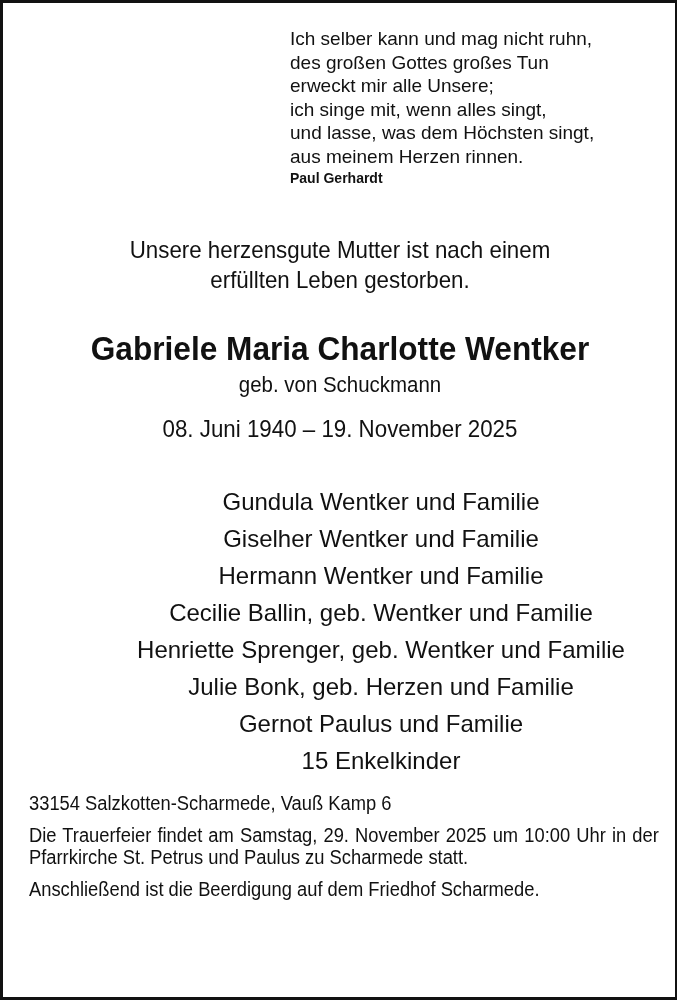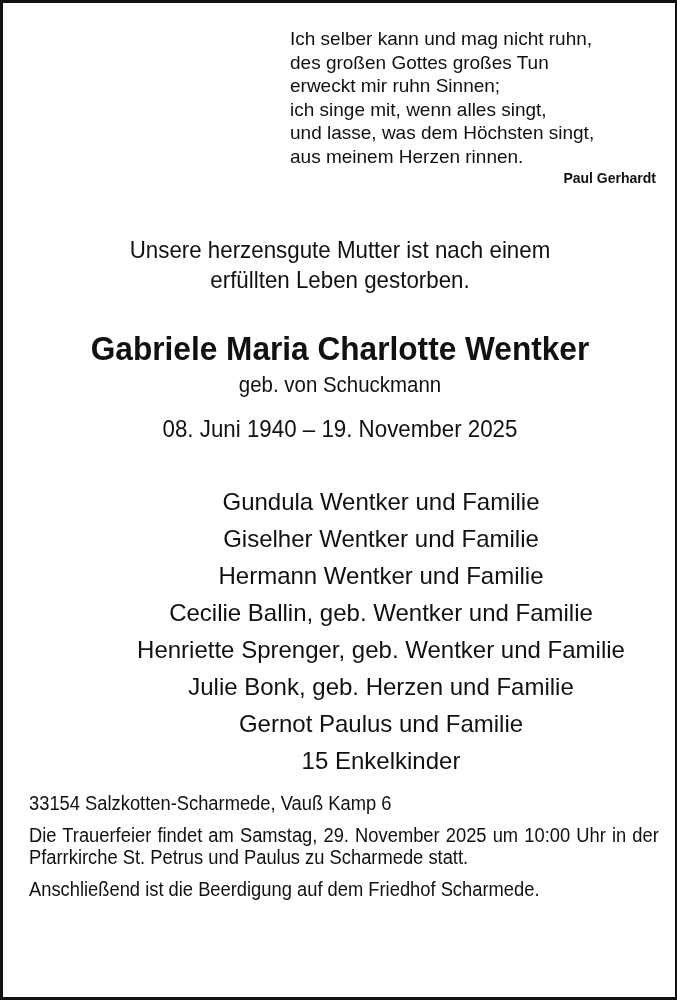--- a/index.html
+++ b/index.html
@@ -15,21 +15,21 @@
       background: #fff;
       font-family: "Liberation Sans", sans-serif;
       color: #111;
     }
     .poem {
       position: absolute; left: 287px; top: 24px; width: 370px;
       font-size: 19px; line-height: 23.5px;
     }
     .poem-line { display: block; white-space: nowrap; }
     .poem-author {
-      display: block; text-align: right; font-weight: bold; font-size: 14px;
+      display: block; text-align: left; font-weight: bold; font-size: 14px;
       line-height: 18px; margin-top: 1px; padding-right: 4px;
     }
     .center { position: absolute; left: 0; width: 674px; text-align: center; }
     .intro {
       top: 232px; font-size: 24px; line-height: 30px;
       transform: scaleX(0.93); transform-origin: center;
     }
     .intro span { display: block; }
     .name {
       top: 325px; font-size: 34px; font-weight: bold; line-height: 40px;
@@ -57,21 +57,21 @@
     .narrow { transform: scaleX(0.94); transform-origin: left; width: 670px; }
   </style>
 </head>
 <body>
 
 <div class="frame">
 
   <div class="poem">
     <span class="poem-line">Ich selber kann und mag nicht ruhn,</span>
     <span class="poem-line">des großen Gottes großes Tun</span>
-    <span class="poem-line">erweckt mir ruhn Sinnen;</span>
+    <span class="poem-line">erweckt mir alle Unsere;</span>
     <span class="poem-line">ich singe mit, wenn alles singt,</span>
     <span class="poem-line">und lasse, was dem Höchsten singt,</span>
     <span class="poem-line">aus meinem Herzen rinnen.</span>
     <span class="poem-author">Paul Gerhardt</span>
   </div>
 
   <div class="center intro">
     <span>Unsere herzensgute Mutter ist nach einem</span>
     <span>erfüllten Leben gestorben.</span>
   </div>

